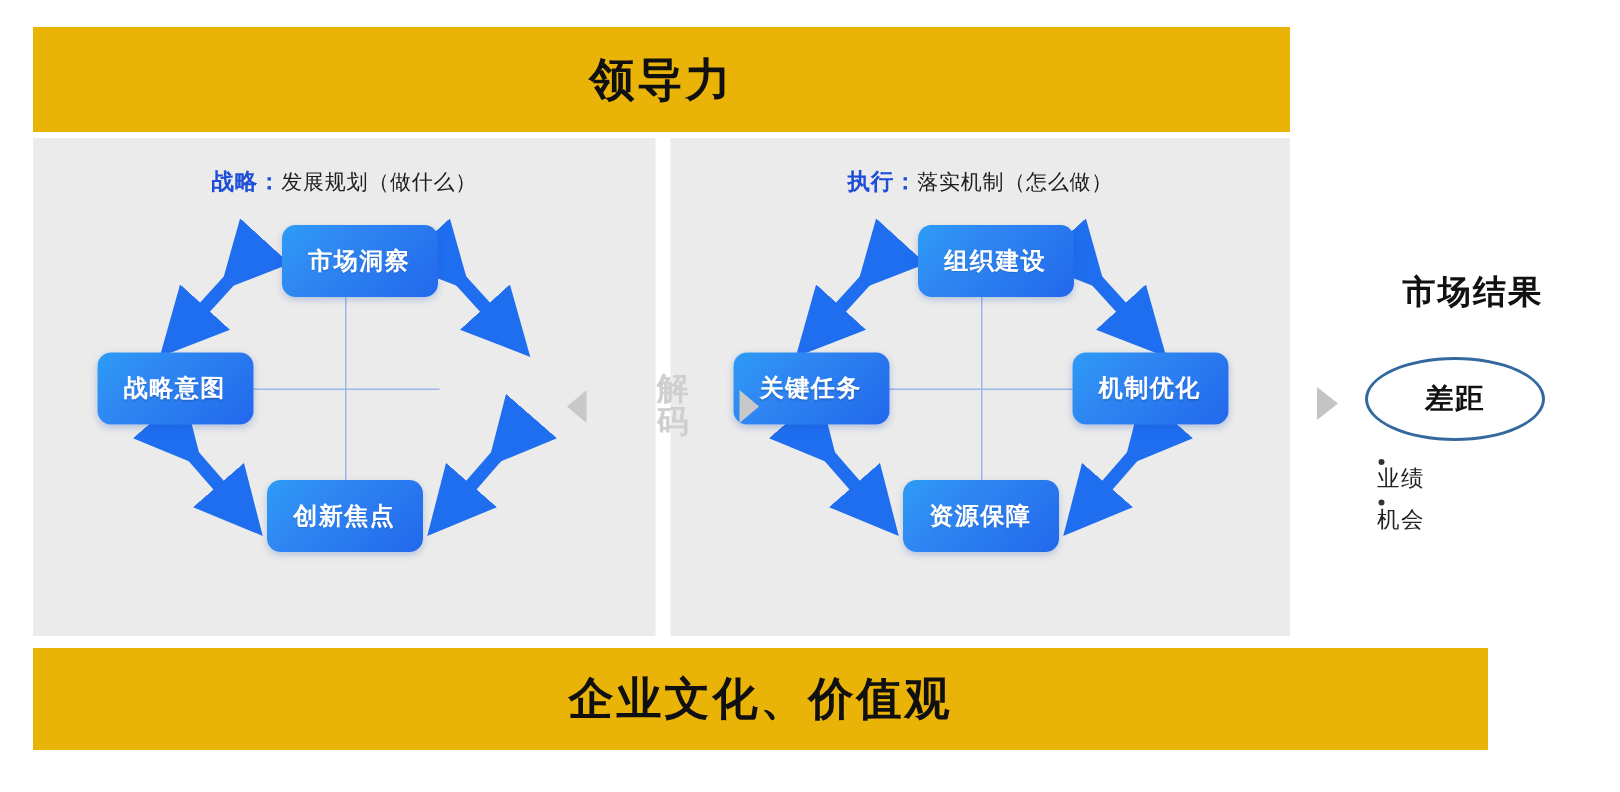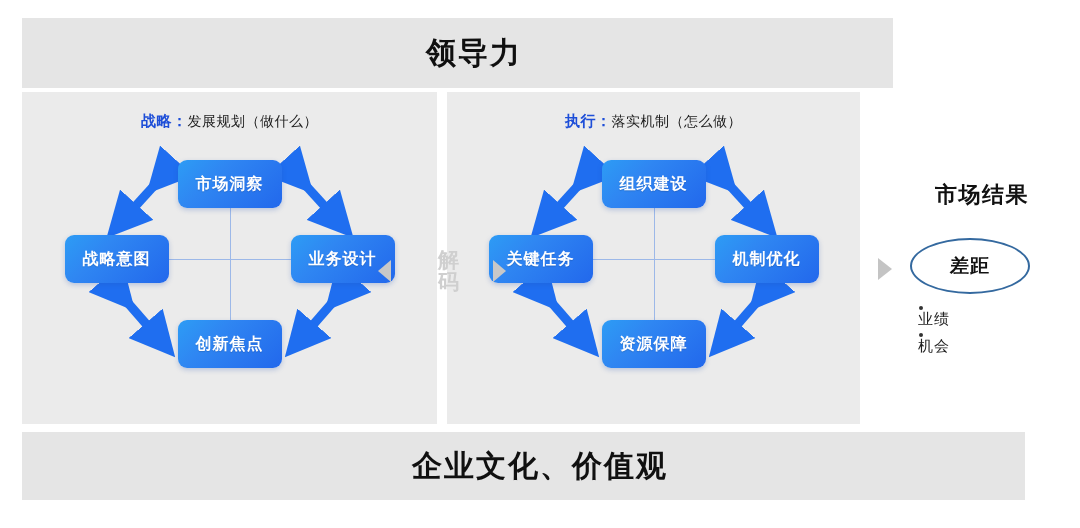--- a/index.html
+++ b/index.html
@@ -9,22 +9,22 @@
   body {
     width: 1080px; height: 528px;
     position: relative; overflow: hidden;
     font-family: "Liberation Sans", "DejaVu Sans", sans-serif;
     color: #1a1a1a;
   }
 
   
   .banner {
     position: absolute;
-    background: #e5e5e5;
-    display: flex; align-items: center; justify-content: center; padding-left: 33px;
+    background: #eab308;
+    display: flex; align-items: center; justify-content: center;
   }
   .banner-title {
     font-size: 30px;
     font-weight: 700;
     letter-spacing: 2px;
     color: #101010;
   }
   #top-banner   { left: 22px; top: 18px;  width: 838px; height: 70px; }
   #bottom-banner{ left: 22px; top: 432px; width: 970px; height: 68px; }
 
@@ -62,21 +62,21 @@
     width: 104px; height: 48px;
     border-radius: 9px;
     background: linear-gradient(135deg, #2d9cf5 0%, #2f86f2 35%, #2268ec 100%);
     box-shadow: 0 2px 5px rgba(30,80,180,.25);
     display: flex; align-items: center; justify-content: center;
     color: #ffffff;
     font-size: 16px; font-weight: 700; letter-spacing: 1px;
     z-index: 3;
     text-shadow: 0 1px 1px rgba(0,0,0,.15);
   }
-  .node.top    { left: 113px; top: 0px; margin-top: 10px; }
+  .node.top    { left: 123px; top: 0px; }
   .node.bottom { left: 113px; top: 170px; }
   .node.left   { left: 0px;   top: 85px; }
   .node.right  { left: 226px; top: 85px; }
 
   
   .cross-v, .cross-h {
     position: absolute; background: #9cb8e8; z-index: 1;
   }
   .cross-v { left: 165px; top: 46px; width: 1px; height: 126px; }
   .cross-h { left: 102px; top: 109px; width: 126px; height: 1px; }
@@ -173,21 +173,20 @@
       <line x1="96" y1="28" x2="56" y2="72" stroke="#1f6ef0" stroke-width="9" marker-start="url(#ah1)" marker-end="url(#ah1)"></line>
 
       <line x1="234" y1="28" x2="274" y2="72" stroke="#1f6ef0" stroke-width="9" marker-start="url(#ah1)" marker-end="url(#ah1)"></line>
 
       <line x1="56" y1="145" x2="96" y2="191" stroke="#1f6ef0" stroke-width="9" marker-start="url(#ah1)" marker-end="url(#ah1)"></line>
 
       <line x1="274" y1="145" x2="234" y2="191" stroke="#1f6ef0" stroke-width="9" marker-start="url(#ah1)" marker-end="url(#ah1)"></line>
     </svg>
 
     <div class="node top">市场洞察</div>
-    <div class="node right">业务设计</div>
     <div class="node bottom">创新焦点</div>
     <div class="node left">战略意图</div>
   </div>
 </div>
 
 <div id="decode-group">
   <div class="tri left-tri"></div>
   <div id="decode-label">解码</div>
   <div class="tri right-tri"></div>
 </div>

